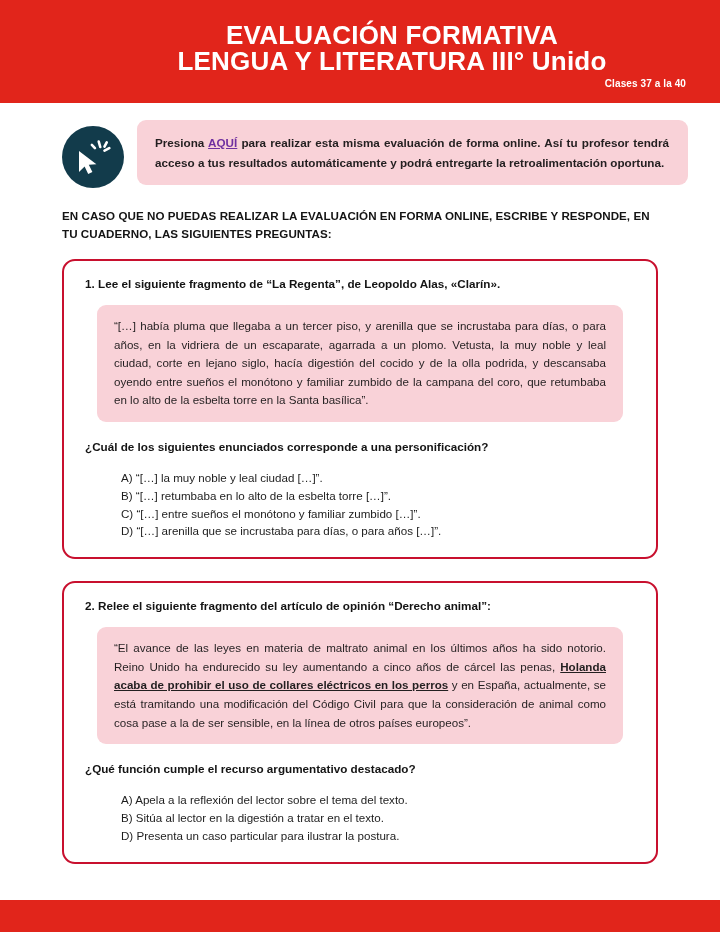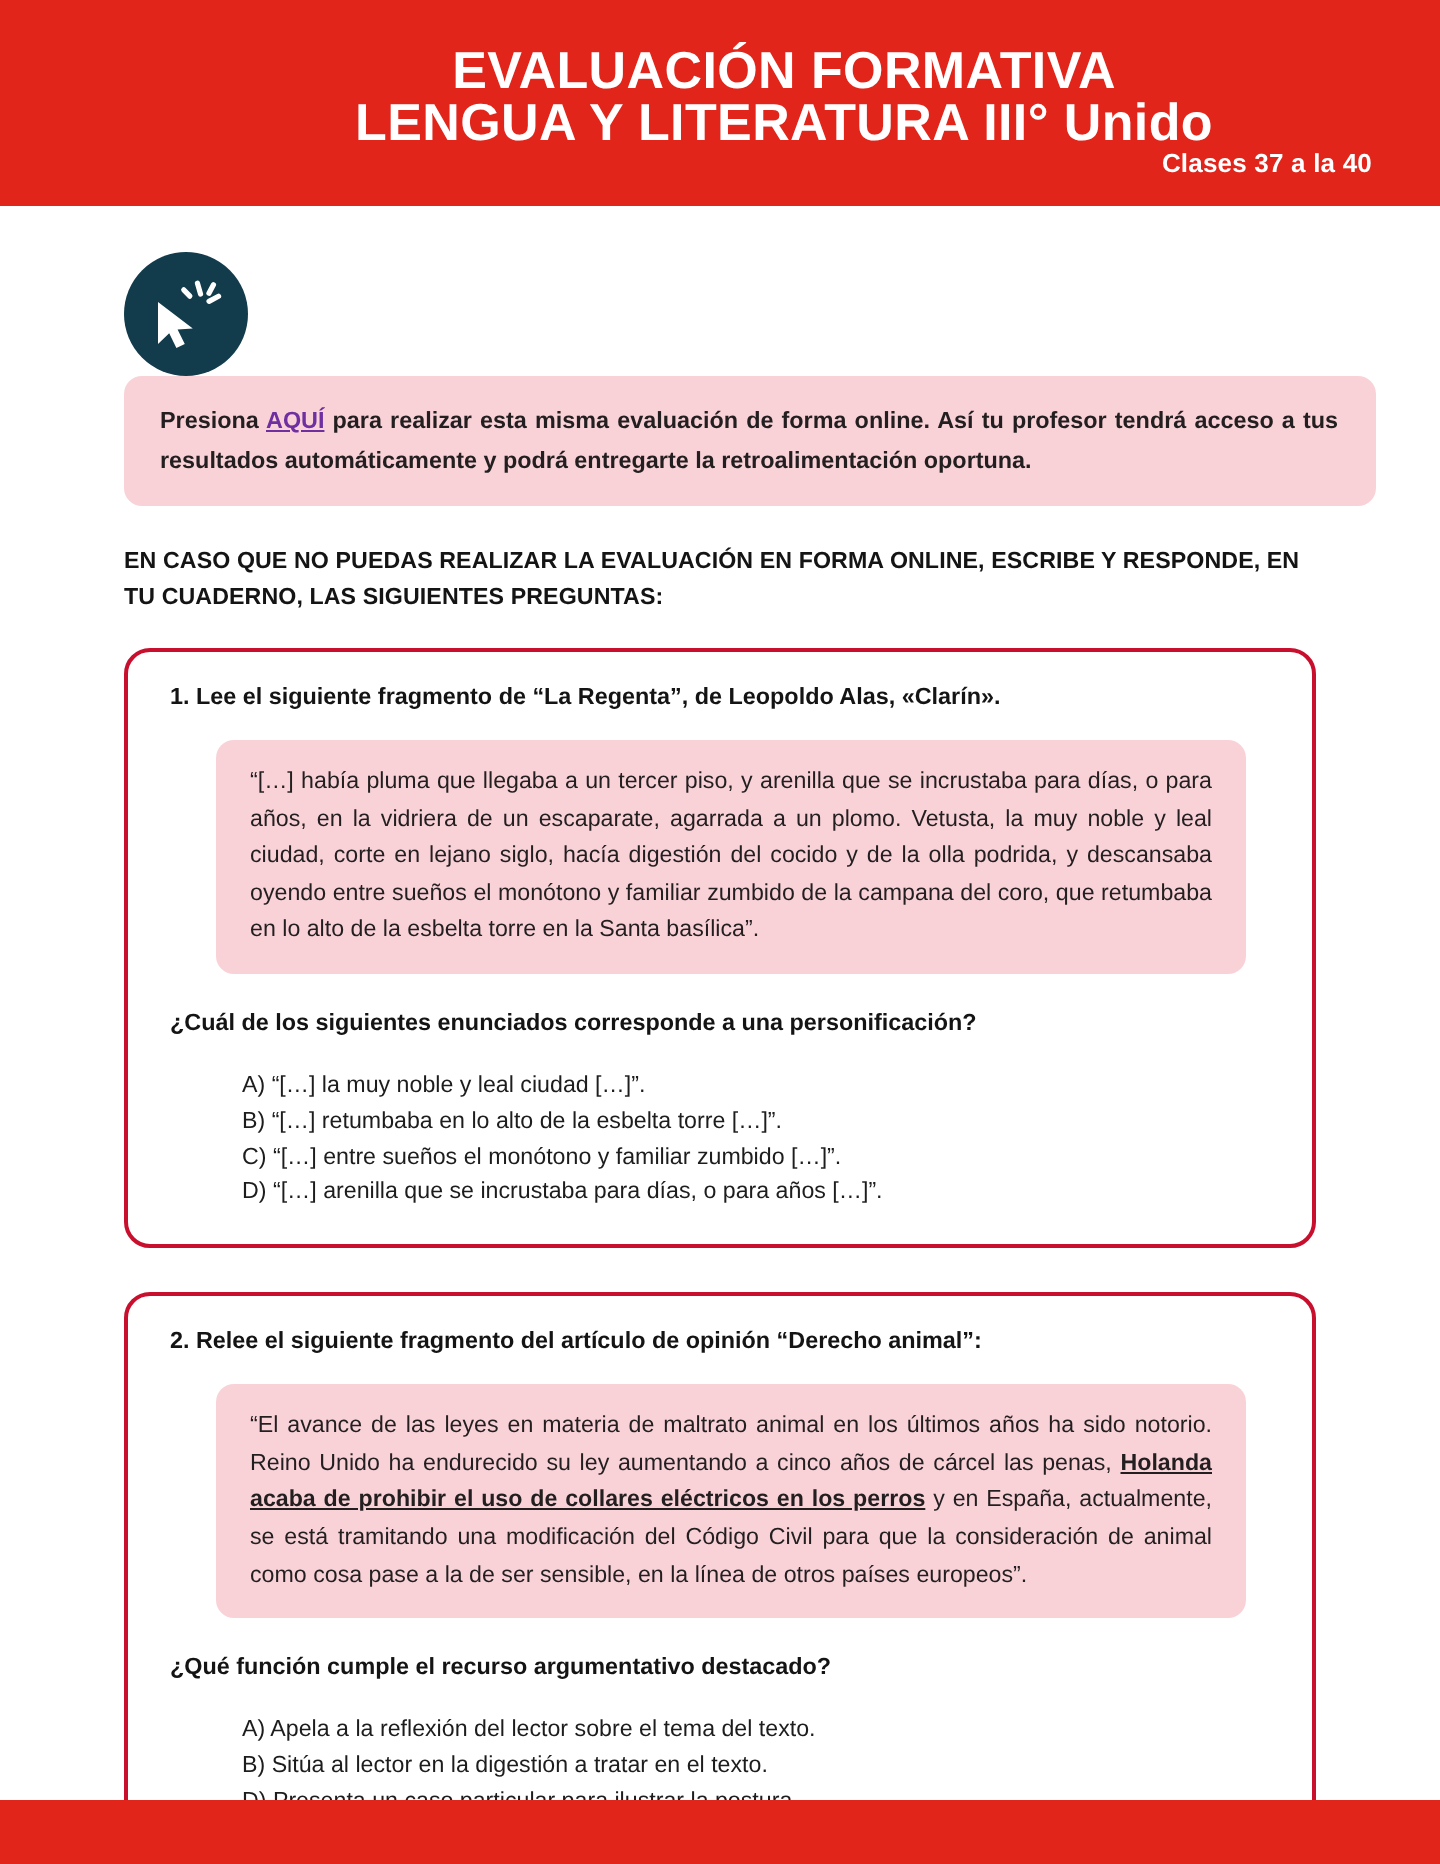--- a/index.html
+++ b/index.html
@@ -33,31 +33,30 @@
     line-height: 26px;
     white-space: nowrap;
     text-align: center;
   }
   .header-subtitle {
     position: absolute;
     right: 34px;
     bottom: 14px;
     color: #ffffff;
     font-weight: bold;
-    font-size: 13px;
+    font-size: 10px;
     letter-spacing: 0.1px;
   }
 
   
   .banner-wrap {
     margin: 17px 0 0 0;
     padding: 0 32px 0 62px;
     display: flex;
     align-items: flex-start;
-    flex-direction: column;
   }
   .banner-icon {
     width: 62px;
     height: 62px;
     flex: 0 0 62px;
     border-radius: 50%;
     background: #123b4b;
     position: relative;
     margin-top: 6px;
     margin-right: 13px;
@@ -108,21 +107,21 @@
     font-size: 11.7px;
     font-weight: bold;
     color: #141414;
     line-height: 17px;
     margin-bottom: 13px;
   }
   .quote-box {
     background: #f9d2d8;
     border-radius: 9px;
     padding: 12px 17px 12px 17px;
-    margin: 0 12px 0 23px;
+    margin: 0 12px 0 12px;
     box-sizing: border-box;
   }
   .quote-text {
     font-size: 11.6px;
     line-height: 18.6px;
     color: #231f20;
     text-align: justify;
     text-justify: inter-word;
   }
   .quote-text .hl {

